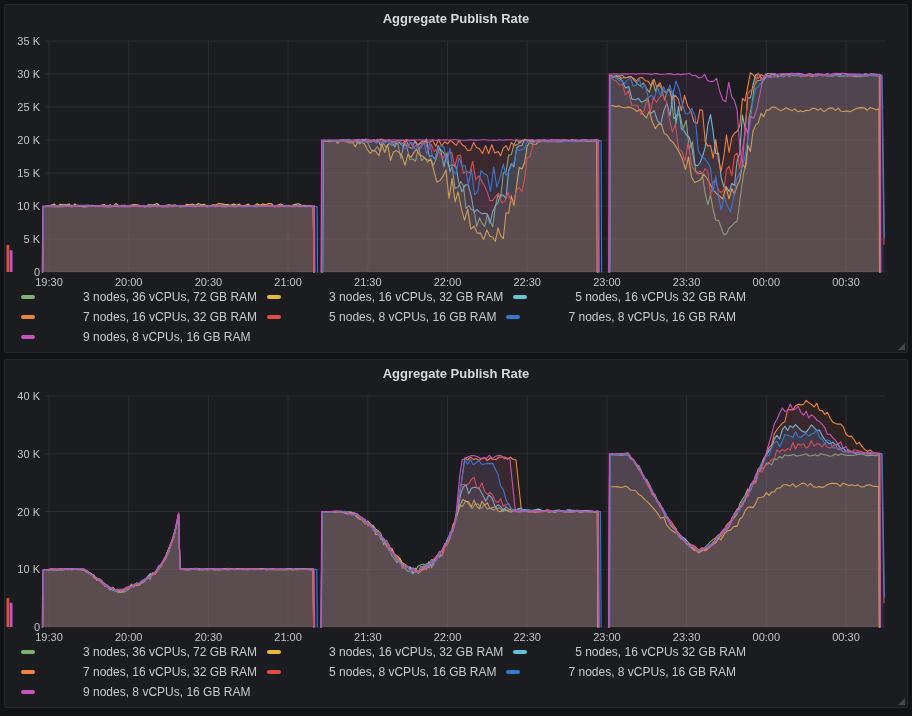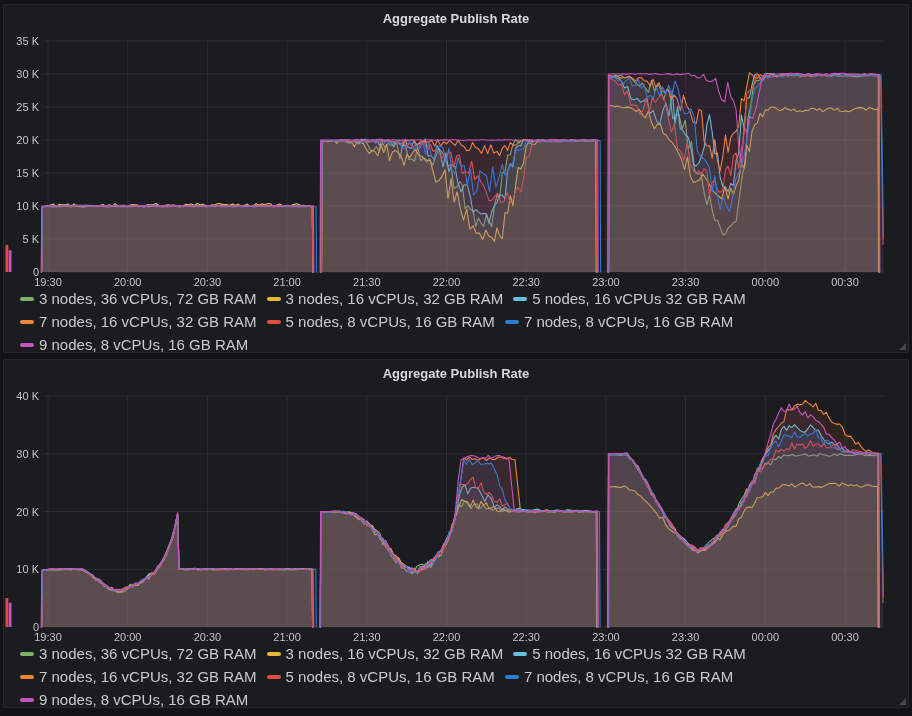--- a/index.html
+++ b/index.html
@@ -1,25 +1,25 @@
 <!DOCTYPE html>
 <html><head>
 <meta charset="utf-8">
 <style>
   html,body{margin:0;padding:0;background:#111317;font-family:"Liberation Sans",sans-serif;}
-  .page{width:912px;height:712px;box-sizing:border-box;padding:4px;background:#111317;display:flex;flex-direction:column;gap:6px;align-items:center;}
+  .page{width:912px;height:712px;box-sizing:border-box;padding:4px;background:#111317;display:flex;flex-direction:column;gap:6px;}
   .panel{background:#1b1c20;border:1px solid #26282d;border-radius:2px;position:relative;flex:1;display:flex;flex-direction:column;overflow:hidden;}
   .panel-head{height:26px;display:flex;align-items:center;justify-content:center;flex:none;}
   .panel-title{font-size:13px;font-weight:bold;color:#d8d9da;cursor:pointer;}
   .plot-wrap{flex:none;}
   svg.chart{display:block;}
   .legend{display:flex;flex-wrap:wrap;align-items:center;row-gap:6px;column-gap:10px;padding:1px 4px 8px 16px;}
   .legend-item{display:inline-flex;align-items:center;white-space:nowrap;cursor:pointer;}
   .legend-item i{display:inline-block;width:14px;height:4px;border-radius:2px;margin-right:5px;flex:none;}
-  .legend-item span{font-size:15px;color:#c9cacc;}
+  .legend-item span{font-size:12px;color:#c9cacc;margin-left:43px;}
   .resize-handle{position:absolute;right:2px;bottom:2px;width:0;height:0;border-left:7px solid transparent;border-bottom:7px solid #44474d;cursor:nwse-resize;}
   text.tick{fill:#c3c4c7;font-size:11px;font-family:"Liberation Sans",sans-serif;}
 </style>
 </head>
 <body>
 
 <div class="page">
 
   <section class="panel">
     <header class="panel-head">

